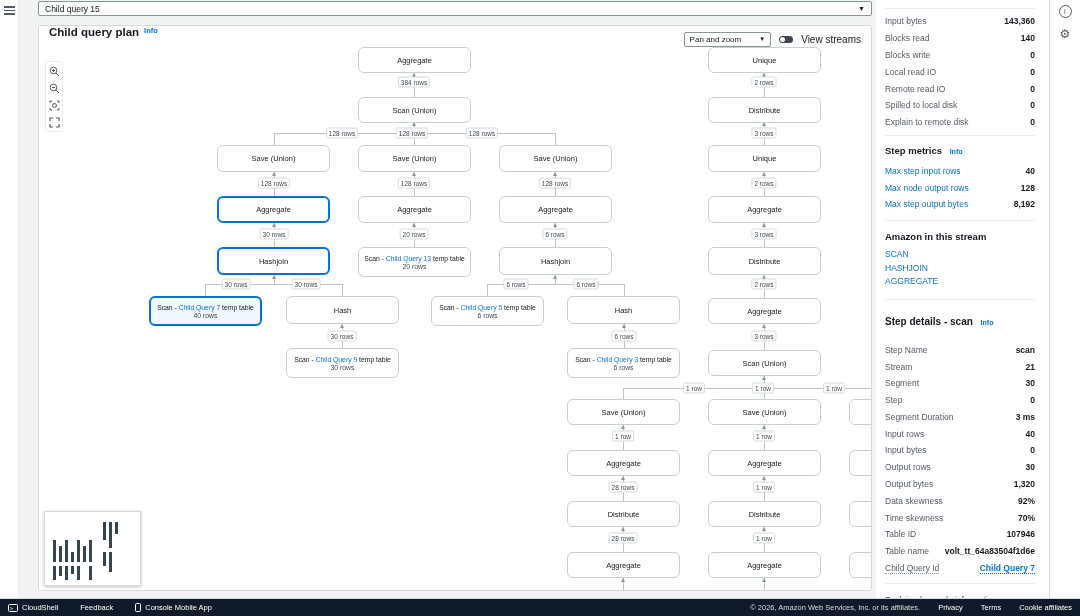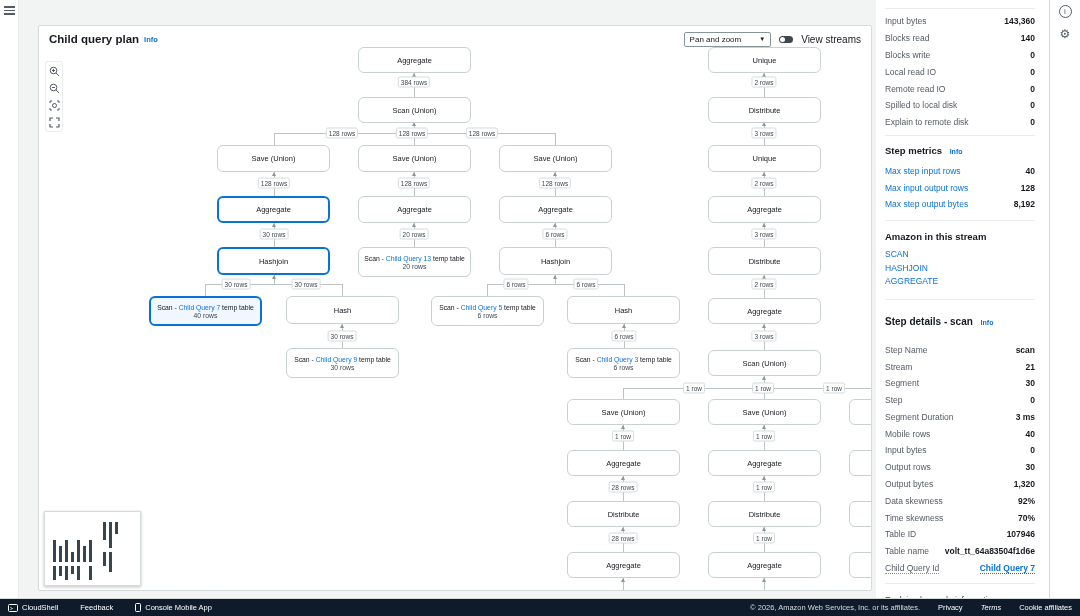--- a/index.html
+++ b/index.html
@@ -10,21 +10,21 @@
   .left-rail{position:absolute;left:0;top:0;width:19px;height:598px;background:#fff;border-right:1px solid #eaeded;}
   .hamburger{position:absolute;left:4px;top:4px;width:11px;height:9px;cursor:pointer;}
   .hamburger span{display:block;height:1.5px;background:#545b64;margin:2px 0;}
   
   .query-select{position:absolute;left:38px;top:1px;width:834px;height:15px;background:#fff;
     border:1px solid #879596;border-radius:2px;display:flex;align-items:center;padding:0 6px;font-size:8.5px;}
   .query-select .caret{margin-left:auto;font-size:7px;color:#16191f;}
   
   .card{position:absolute;left:38px;top:25px;width:834px;height:566px;background:#fff;
     border:1px solid #d5dbdb;border-radius:2px;overflow:hidden;}
-  .card-header{position:absolute;left:0;top:0;width:100%;height:26px;z-index:5;display:flex;align-items:center;padding:0 10px;}
+  .card-header{position:absolute;left:0;top:0;width:100%;height:26px;z-index:5;display:flex;padding:0 10px;}
   .card-title{font-size:11.5px;font-weight:bold;color:#16191f;}
   .info-link{font-size:7.5px;color:#0972d3;font-weight:bold;margin-left:5px;}
   .hdr-controls{margin-left:auto;display:flex;align-items:center;gap:8px;}
   .mini-select{height:15px;border:1px solid #879596;border-radius:2px;background:#fff;display:flex;
     align-items:center;padding:0 5px;font-size:8px;gap:18px;margin-left:33px;}
   .toggle{width:14px;height:7px;border-radius:4px;background:#414750;position:relative;}
   .toggle .knob{position:absolute;left:1px;top:1px;width:5px;height:5px;border-radius:50%;background:#fff;}
   .toggle-label{font-size:10px;}
   
   .graph-layer{position:absolute;left:0;top:0;width:834px;height:566px;z-index:1;}
@@ -87,20 +87,24 @@
 <div class="app">
 
   <div class="left-rail">
     <div class="hamburger">
         <span></span>
         <span></span>
         <span></span>
       </div>
   </div>
 
+  <div class="query-select">
+    <span>Child query 15</span>
+    <span class="caret">▼</span>
+  </div>
 
   <div class="card">
     <div class="graph-layer">
         <div class="hedge" style="left: 235px; top: 107px; width: 281px;"></div>
         <div class="hedge" style="left: 166px; top: 258px; width: 137px;"></div>
         <div class="hedge" style="left: 448px; top: 258px; width: 137px;"></div>
         <div class="hedge" style="left: 584px; top: 362px; width: 283px;"></div>
         <div class="vedge" style="left: 375px; top: 47px; height: 24px;"></div>
         <div class="earrow" style="left: 373px; top: 47px;"></div>
         <div class="vedge" style="left: 725px; top: 47px; height: 24px;"></div>
@@ -419,21 +423,21 @@
       <div class="rp-h">
         <span>Step metrics</span>
         <span class="info-link">Info</span>
       </div>
       <div>
           <div class="rp-row">
             <span class="rp-label link">Max step input rows</span>
             <span class="rp-value">40</span>
           </div>
           <div class="rp-row">
-            <span class="rp-label link">Max input output rows</span>
+            <span class="rp-label link">Max node output rows</span>
             <span class="rp-value">128</span>
           </div>
           <div class="rp-row">
             <span class="rp-label link">Max step output bytes</span>
             <span class="rp-value">8,192</span>
           </div>
         </div>
     </div>
     <div class="rp-sec" style="padding:4px 0 12px;">
       <div class="rp-h">Amazon in this stream</div>
@@ -464,21 +468,21 @@
           </div>
           <div class="rp-row">
             <span class="rp-label">Step</span>
             <span class="rp-value">0</span>
           </div>
           <div class="rp-row">
             <span class="rp-label">Segment Duration</span>
             <span class="rp-value">3 ms</span>
           </div>
           <div class="rp-row">
-            <span class="rp-label">Mobile rows</span>
+            <span class="rp-label">Input rows</span>
             <span class="rp-value">40</span>
           </div>
           <div class="rp-row">
             <span class="rp-label">Input bytes</span>
             <span class="rp-value">0</span>
           </div>
           <div class="rp-row">
             <span class="rp-label">Output rows</span>
             <span class="rp-value">30</span>
           </div>
@@ -531,18 +535,18 @@
     <div class="f-item">
       <span>Feedback</span>
     </div>
     <div class="f-item">
       <span class="f-icon" style="width:6px;height:9px;"></span>
       <span>Console Mobile App</span>
     </div>
     <div class="f-right">
       <span class="f-copy">© 2026, Amazon Web Services, Inc. or its affiliates.</span>
       <span style="cursor:pointer;">Privacy</span>
-      <span style="cursor:pointer;font-style:italic;">Terms</span>
+      <span style="cursor:pointer;">Terms</span>
       <span style="cursor:pointer;">Cookie affiliates</span>
     </div>
   </div>
 
 </div>
 
 </body></html>

